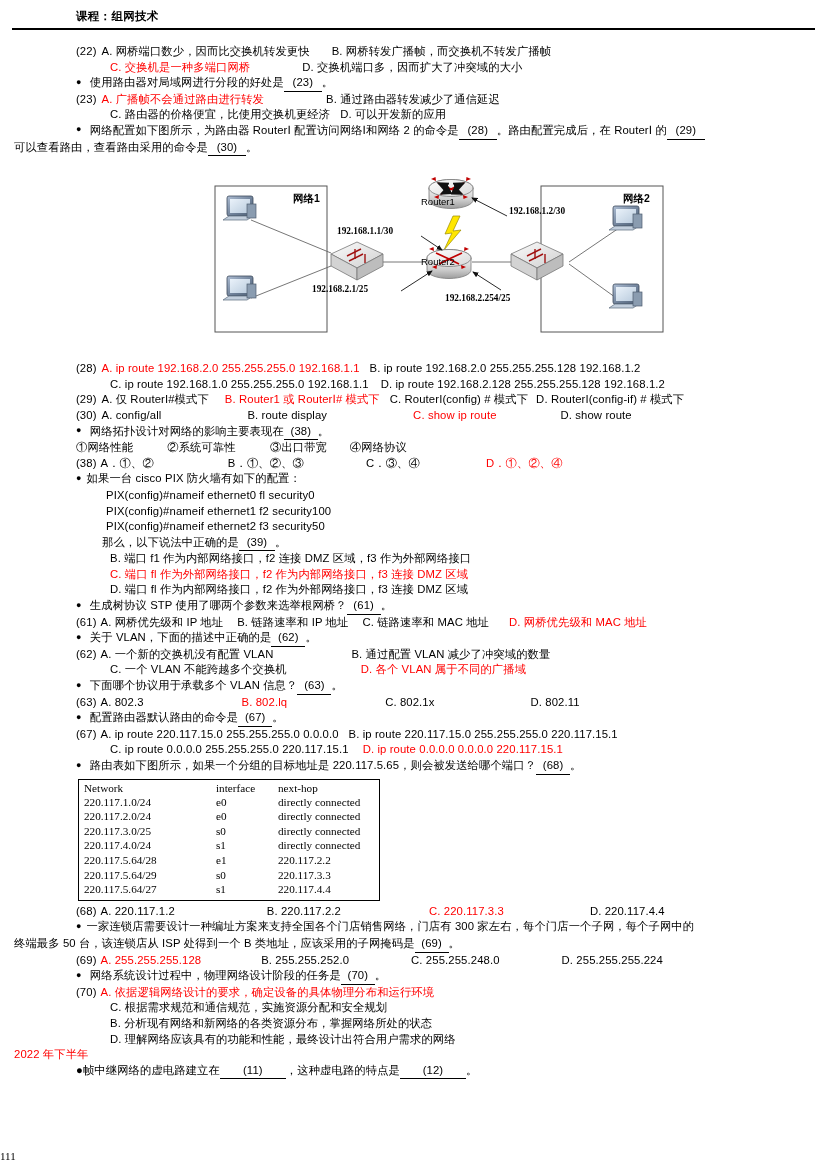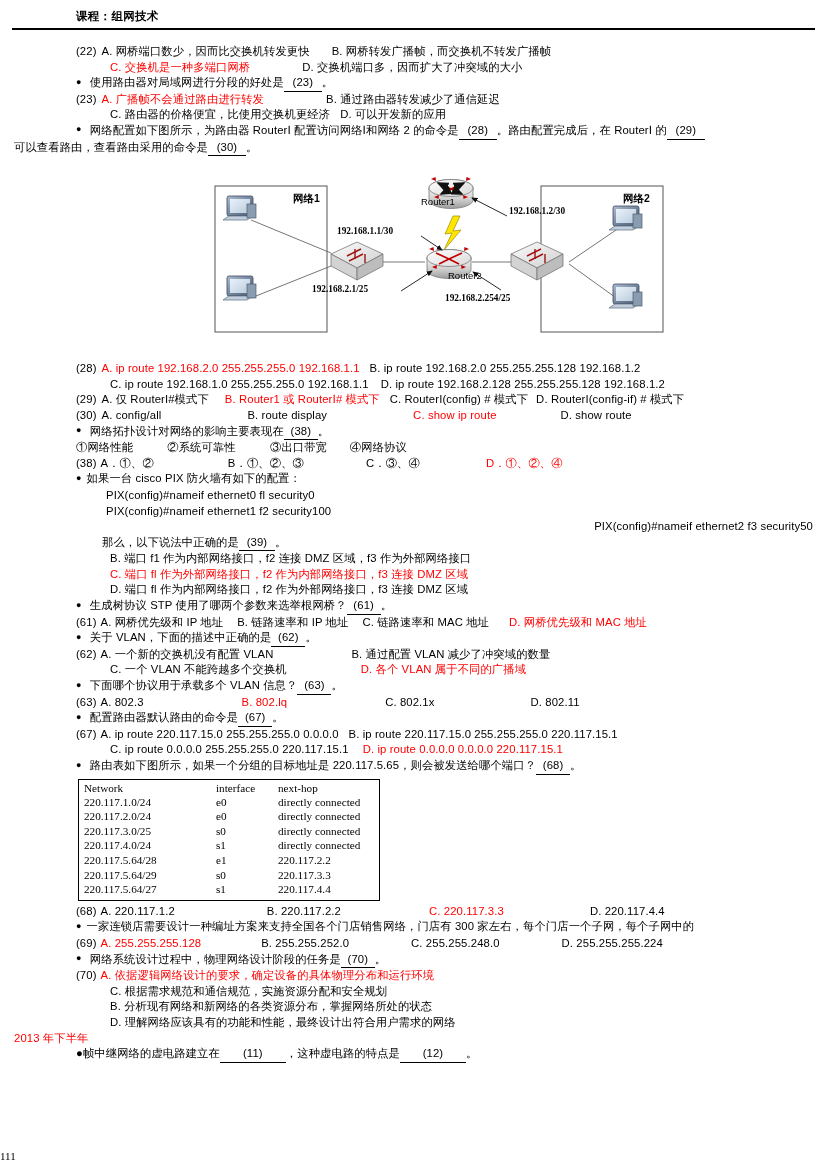--- a/index.html
+++ b/index.html
@@ -282,21 +282,21 @@
           <line x1="318" y1="58" x2="283" y2="40"></line>
           <line x1="232" y1="78" x2="253" y2="92"></line>
           <line x1="212" y1="133" x2="243" y2="113"></line>
           <line x1="312" y1="132" x2="284" y2="114"></line>
         </g>
       </svg>
 
       <div class="netlabel" style="left:104px; top:34px;">网络1</div>
       <div class="netlabel" style="left:434px; top:34px;">网络2</div>
       <div class="rtlabel" style="left:232px; top:38px;">Router1</div>
-      <div class="rtlabel" style="left:232px; top:112px;margin-left:27px;">Router2</div>
+      <div class="rtlabel" style="left:232px; top:98px;">Router2</div>
       <div class="iplabel" style="left:320px; top:48px;">192.168.1.2/30</div>
       <div class="iplabel" style="left:148px; top:68px;">192.168.1.1/30</div>
       <div class="iplabel" style="left:123px; top:126px;">192.168.2.1/25</div>
       <div class="iplabel" style="left:256px; top:135px;">192.168.2.254/25</div>
     </div>
 
     <div class="ln ind-q" style="margin-top:3px;">
       <span>(28)</span><span class="tabsp" style="width:5px"></span><span class="red">A. ip route 192.168.2.0 255.255.255.0 192.168.1.1</span><span class="tabsp" style="width:10px"></span><span>B. ip route 192.168.2.0 255.255.255.128 192.168.1.2</span>
     </div>
     <div class="ln ind2">
@@ -315,21 +315,21 @@
       <span>网络拓扑设计对网络的影响主要表现在</span><span class="blank" style="width:34px">(38)</span><span>。</span>
     </div>
     <div class="ln ind-q">①网络性能　　　②系统可靠性　　　③出口带宽　　④网络协议</div>
     <div class="ln ind-q">
       <span>(38)</span><span class="tabsp" style="width:4px"></span><span>A．①、②</span><span class="tabsp" style="width:74px"></span><span>B．①、②、③</span><span class="tabsp" style="width:62px"></span><span>C．③、④</span><span class="tabsp" style="width:66px"></span><span class="red">D．①、②、④</span>
     </div>
 
     <div class="ln bullet">如果一台 cisco PIX 防火墙有如下的配置：</div>
     <div class="ln" style="padding-left:92px;">PIX(config)#nameif ethernet0 fl security0</div>
     <div class="ln" style="padding-left:92px;">PIX(config)#nameif ethernet1 f2 security100</div>
-    <div class="ln" style="padding-left:92px;text-align:right;">PIX(config)#nameif ethernet2 f3 security50</div>
+    <div class="ln" style="padding-left:92px;">PIX(config)#nameif ethernet2 f3 security50</div>
     <div class="ln" style="padding-left:88px;">
       <span>那么，以下说法中正确的是</span><span class="blank" style="width:36px">(39)</span><span>。</span>
     </div>
 
     <div class="ln ind2"><span>B. 端口 f1 作为内部网络接口，f2 连接 DMZ 区域，f3 作为外部网络接口</span></div>
     <div class="ln ind2 red"><span>C. 端口 fl 作为外部网络接口，f2 作为内部网络接口，f3 连接 DMZ 区域</span></div>
     <div class="ln ind2"><span>D. 端口 fl 作为内部网络接口，f2 作为外部网络接口，f3 连接 DMZ 区域</span></div>
 
     <div class="ln bullet">
       <span>生成树协议 STP 使用了哪两个参数来选举根网桥？</span><span class="blank" style="width:34px">(61)</span><span>。</span>
@@ -419,35 +419,38 @@
     </table>
   </div>
 
   <div class="body">
 
     <div class="ln ind-q" style="margin-top:3px;">
       <span>(68)</span><span class="tabsp" style="width:4px"></span><span>A. 220.117.1.2</span><span class="tabsp" style="width:92px"></span><span>B. 220.117.2.2</span><span class="tabsp" style="width:88px"></span><span class="red">C. 220.117.3.3</span><span class="tabsp" style="width:86px"></span><span>D. 220.117.4.4</span>
     </div>
 
     <div class="ln bullet">一家连锁店需要设计一种编址方案来支持全国各个门店销售网络，门店有 300 家左右，每个门店一个子网，每个子网中的</div>
+    <div class="ln" style="padding-left:0;">
+      <span>终端最多 50 台，该连锁店从 ISP 处得到一个 B 类地址，应该采用的子网掩码是</span><span class="blank" style="width:34px">(69)</span><span>。</span>
+    </div>
     <div class="ln ind-q">
       <span>(69)</span><span class="tabsp" style="width:4px"></span><span class="red">A. 255.255.255.128</span><span class="tabsp" style="width:60px"></span><span>B. 255.255.252.0</span><span class="tabsp" style="width:62px"></span><span>C. 255.255.248.0</span><span class="tabsp" style="width:62px"></span><span>D. 255.255.255.224</span>
     </div>
 
     <div class="ln bullet">
       <span>网络系统设计过程中，物理网络设计阶段的任务是</span><span class="blank" style="width:34px">(70)</span><span>。</span>
     </div>
     <div class="ln ind-q">
       <span>(70)</span><span class="tabsp" style="width:4px"></span><span class="red">A. 依据逻辑网络设计的要求，确定设备的具体物理分布和运行环境</span>
     </div>
     <div class="ln ind2"><span>C. 根据需求规范和通信规范，实施资源分配和安全规划</span></div>
     <div class="ln ind2"><span>B. 分析现有网络和新网络的各类资源分布，掌握网络所处的状态</span></div>
     <div class="ln ind2"><span>D. 理解网络应该具有的功能和性能，最终设计出符合用户需求的网络</span></div>
 
-    <div class="ln red" style="padding-left:0;">2013 年下半年</div>
+    <div class="ln red" style="padding-left:0;">2022 年下半年</div>
 
     <div class="ln" style="padding-left:62px;">
       <span>●</span><span>帧中继网络的虚电路建立在</span><span class="blank" style="width:66px">(11)</span><span>，这种虚电路的特点是</span><span class="blank" style="width:66px">(12)</span><span>。</span>
     </div>
   </div>
 
   <div class="pagenum">111</div>
 </div>
 
 </body></html>

